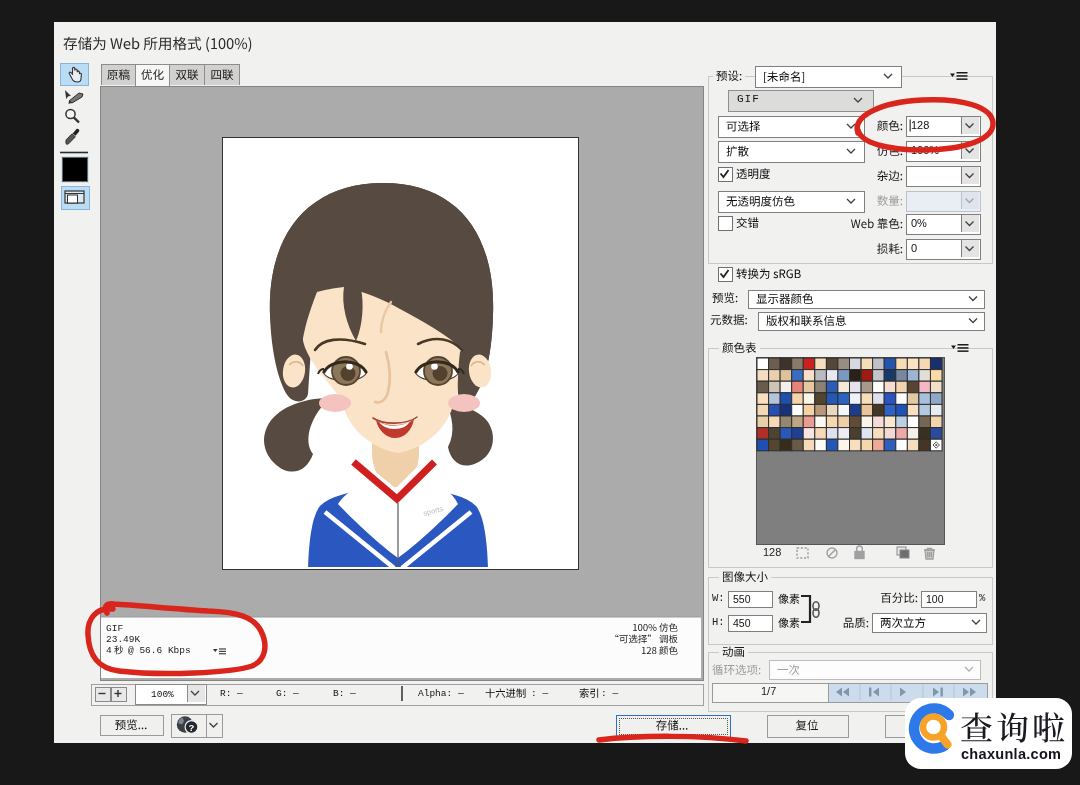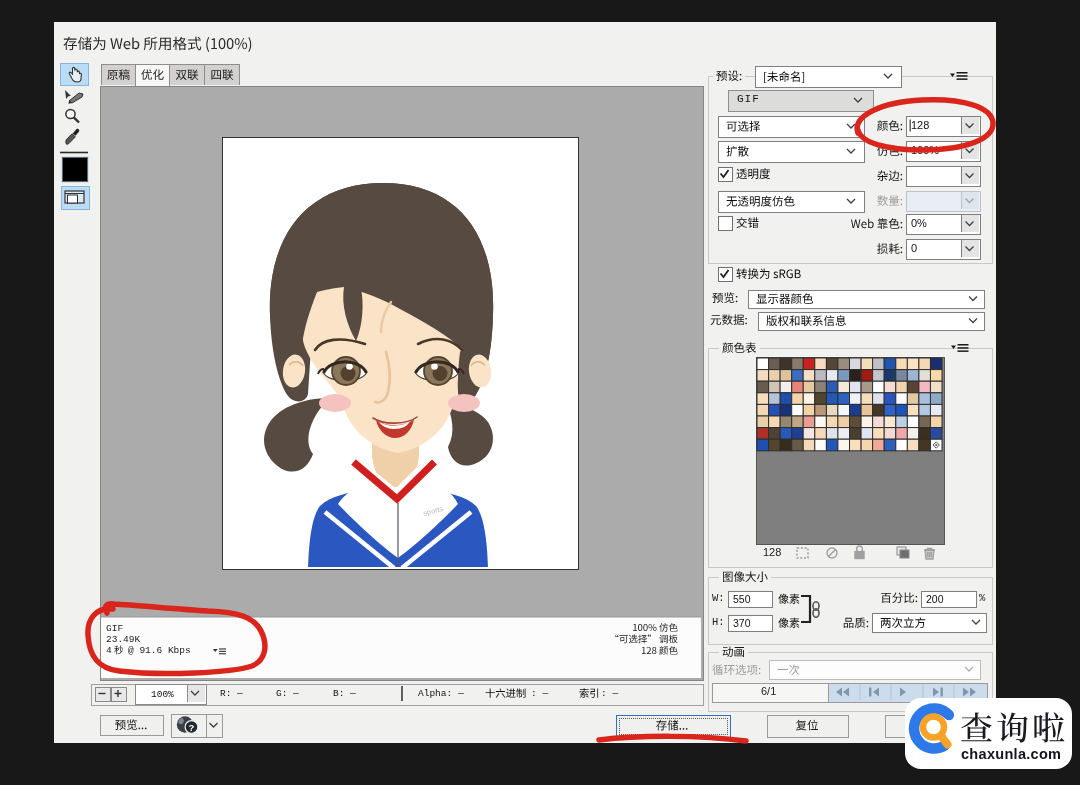--- a/index.html
+++ b/index.html
@@ -11,21 +11,21 @@
 <div style="position:absolute;left:101px;top:64px;width:33px;height:20px;background:#d2d1d0;border:1px solid #8c8c8c;border-bottom:1px solid #8c8c8c;border-bottom:none;"></div>
 <div style="position:absolute;left:135px;top:64px;width:33px;height:21px;background:#f7f7f6;border:1px solid #8c8c8c;border-bottom:none;"></div>
 <div style="position:absolute;left:169px;top:64px;width:34px;height:20px;background:#d2d1d0;border:1px solid #8c8c8c;border-bottom:1px solid #8c8c8c;border-bottom:none;"></div>
 <div style="position:absolute;left:204px;top:64px;width:34px;height:20px;background:#d2d1d0;border:1px solid #8c8c8c;border-bottom:1px solid #8c8c8c;border-bottom:none;"></div>
 <div style="position:absolute;left:100px;top:86px;width:602px;height:593px;background:#ababab;border:1px solid #858585;"></div>
 <div style="position:absolute;left:101px;top:617px;width:600px;height:61px;background:#fcfcfc;"></div>
 <div style="position:absolute;left:222px;top:137px;width:355px;height:431px;background:#fff;border:1px solid #333;"></div>
 <div style="position:absolute;left:106px;top:623px;white-space:nowrap;font:9.5px &quot;Liberation Mono&quot;,monospace;color:#222;">GIF</div>
 <div style="position:absolute;left:106px;top:634px;white-space:nowrap;font:9.5px &quot;Liberation Mono&quot;,monospace;color:#222;">23.49K</div>
 <div style="position:absolute;left:106px;top:645px;white-space:nowrap;font:9.5px &quot;Liberation Mono&quot;,monospace;color:#222;">4</div>
-<div style="position:absolute;left:128px;top:645px;white-space:nowrap;font:9.5px &quot;Liberation Mono&quot;,monospace;color:#222;">@ 91.6 Kbps</div>
+<div style="position:absolute;left:128px;top:645px;white-space:nowrap;font:9.5px &quot;Liberation Mono&quot;,monospace;color:#222;">@ 56.6 Kbps</div>
 <div style="position:absolute;left:91px;top:684px;width:611px;height:20px;border:1px solid #a0a0a0;background:#f1f1f0;"></div>
 <div style="position:absolute;left:95px;top:687px;width:14px;height:13px;background:#e8e8e8;border:1px solid #8a8a8a;"></div>
 <div style="position:absolute;left:111px;top:687px;width:14px;height:13px;background:#e8e8e8;border:1px solid #8a8a8a;"></div>
 <div style="position:absolute;left:135px;top:684px;width:70px;height:19px;background:#fff;border:1px solid #8a8a8a;"></div>
 <div style="position:absolute;left:187px;top:685px;width:17px;height:17px;background:#e6e6e6;border-left:1px solid #8a8a8a;"></div>
 <div style="position:absolute;left:151px;top:689px;white-space:nowrap;font:9.5px &quot;Liberation Mono&quot;,monospace;color:#111;">100%</div>
 <div style="position:absolute;left:220px;top:688px;white-space:nowrap;font:9.5px &quot;Liberation Mono&quot;,monospace;color:#111;">R: —</div>
 <div style="position:absolute;left:276px;top:688px;white-space:nowrap;font:9.5px &quot;Liberation Mono&quot;,monospace;color:#111;">G: —</div>
 <div style="position:absolute;left:333px;top:688px;white-space:nowrap;font:9.5px &quot;Liberation Mono&quot;,monospace;color:#111;">B: —</div>
 <div style="position:absolute;left:418px;top:688px;white-space:nowrap;font:9.5px &quot;Liberation Mono&quot;,monospace;color:#111;">Alpha: —</div>
@@ -71,30 +71,30 @@
 <div style="position:absolute;left:758px;top:312px;width:225px;height:17px;background:#fff;border:1px solid #7f7f7f;"></div>
 <div style="position:absolute;left:719px;top:341px;width:40.5px;height:13px;background:#f1f1f0;"></div>
 <div style="position:absolute;left:756px;top:357px;width:187px;height:186px;background:#7f7f7f;border:1px solid #555;"></div>
 <div style="position:absolute;left:763px;top:546px;white-space:nowrap;font:11px &quot;Liberation Sans&quot;,sans-serif;color:#222;">128</div>
 <div style="position:absolute;left:719px;top:570px;width:52.0px;height:13px;background:#f1f1f0;"></div>
 <div style="position:absolute;left:712px;top:592px;white-space:nowrap;font:10.5px &quot;Liberation Mono&quot;,monospace;color:#222;">W:</div>
 <div style="position:absolute;left:728px;top:591px;width:43px;height:15px;background:#fff;border:1px solid #7f7f7f;"></div>
 <div style="position:absolute;left:733px;top:592.5px;white-space:nowrap;font:10.5px &quot;Liberation Sans&quot;,sans-serif;color:#111;">550</div>
 <div style="position:absolute;left:712px;top:616px;white-space:nowrap;font:10.5px &quot;Liberation Mono&quot;,monospace;color:#222;">H:</div>
 <div style="position:absolute;left:728px;top:615px;width:43px;height:15px;background:#fff;border:1px solid #7f7f7f;"></div>
-<div style="position:absolute;left:733px;top:616.5px;white-space:nowrap;font:10.5px &quot;Liberation Sans&quot;,sans-serif;color:#111;">370</div>
+<div style="position:absolute;left:733px;top:616.5px;white-space:nowrap;font:10.5px &quot;Liberation Sans&quot;,sans-serif;color:#111;">450</div>
 <div style="position:absolute;left:921px;top:591px;width:54px;height:15px;background:#fff;border:1px solid #7f7f7f;"></div>
-<div style="position:absolute;left:926px;top:592.5px;white-space:nowrap;font:10.5px &quot;Liberation Sans&quot;,sans-serif;color:#111;">200</div>
+<div style="position:absolute;left:926px;top:592.5px;white-space:nowrap;font:10.5px &quot;Liberation Sans&quot;,sans-serif;color:#111;">100</div>
 <div style="position:absolute;left:979px;top:592px;white-space:nowrap;font:10.5px &quot;Liberation Mono&quot;,monospace;color:#222;">%</div>
 <div style="position:absolute;left:872px;top:613px;width:113px;height:18px;background:#fff;border:1px solid #7f7f7f;"></div>
 <div style="position:absolute;left:719px;top:645px;width:29.0px;height:13px;background:#f1f1f0;"></div>
 <div style="position:absolute;left:769px;top:660px;width:210px;height:18px;background:#fdfdfd;border:1px solid #bcbcbc;"></div>
 <div style="position:absolute;left:712px;top:683px;width:274px;height:18px;background:#f6f6f5;border:1px solid #9a9a9a;"></div>
 <div style="position:absolute;left:828px;top:683px;width:158px;height:18px;background:#ccdcec;border:1px solid #9a9a9a;"></div>
-<div style="position:absolute;left:761px;top:685px;white-space:nowrap;font:11px &quot;Liberation Sans&quot;,sans-serif;color:#222;">6/1</div>
+<div style="position:absolute;left:761px;top:685px;white-space:nowrap;font:11px &quot;Liberation Sans&quot;,sans-serif;color:#222;">1/7</div>
 <svg style="position:absolute;left:0;top:0" width="1080" height="785">
 <path d="M67.9 45.1H77V46.1H67.9ZM69.1 41.3H75.2V42.3H69.1ZM72 43.9H73.1V48.9Q73.1 49.3 72.9 49.6Q72.8 49.9 72.4 50Q72.1 50.1 71.4 50.1Q70.8 50.2 69.9 50.2Q69.8 49.9 69.7 49.6Q69.7 49.3 69.5 49.1Q70 49.1 70.5 49.1Q70.9 49.1 71.2 49.1Q71.5 49.1 71.6 49.1Q71.8 49.1 71.9 49.1Q72 49 72 48.9ZM74.9 41.3H75.1L75.4 41.3L76.1 41.8Q75.6 42.3 75 42.8Q74.4 43.3 73.8 43.8Q73.2 44.2 72.6 44.6Q72.5 44.4 72.3 44.2Q72.1 44 72 43.9Q72.5 43.6 73 43.2Q73.6 42.8 74.1 42.4Q74.6 41.9 74.9 41.6ZM63.9 38.6H76.7V39.7H63.9ZM68.6 36.7 69.8 37Q69.2 38.7 68.5 40.3Q67.7 42 66.6 43.4Q65.5 44.8 64 45.9Q64 45.7 63.9 45.5Q63.8 45.3 63.6 45.2Q63.5 45 63.4 44.9Q64.4 44.2 65.3 43.2Q66.1 42.3 66.7 41.2Q67.4 40.2 67.8 39Q68.3 37.9 68.6 36.7ZM65.8 42.7H66.8V50.1H65.8Z M86.8 36.7H87.8V41.7H86.8ZM90.5 37.2 91.5 37.5Q90.4 40.1 88.6 42.1Q86.9 44.2 84.8 45.5Q84.7 45.4 84.6 45.3Q84.4 45.1 84.3 44.9Q84.2 44.8 84.1 44.7Q85.5 43.9 86.7 42.8Q87.9 41.6 88.9 40.2Q89.8 38.8 90.5 37.2ZM84.9 38.4H89.5V39.3H84.9ZM84.5 41.2H91.6V42.2H84.5ZM86.3 46.1H90.4V46.9H86.3ZM85.8 43.7H91V50.1H90V44.6H86.8V50.1H85.8ZM86.3 48.5H90.4V49.4H86.3ZM81.8 38.1 82.6 37.6Q83.1 38 83.5 38.6Q84 39.1 84.3 39.6L83.5 40.2Q83.2 39.7 82.8 39.1Q82.3 38.5 81.8 38.1ZM81.2 41.4H83.3V42.4H81.2ZM82.7 49.6Q82.6 49.5 82.5 49.3Q82.4 49.2 82.3 49Q82.2 48.8 82.1 48.7Q82.3 48.6 82.5 48.3Q82.6 48.1 82.6 47.6V41.4H83.6V48.6Q83.6 48.6 83.5 48.7Q83.3 48.8 83.1 49Q82.9 49.1 82.8 49.3Q82.7 49.5 82.7 49.6ZM82.7 49.6 82.5 48.7 82.8 48.2 85 47Q85.1 47.2 85.1 47.4Q85.2 47.7 85.3 47.9Q84.5 48.3 84 48.6Q83.5 49 83.3 49.1Q83 49.3 82.9 49.4Q82.7 49.5 82.7 49.6ZM80.7 36.7 81.7 37Q81.3 38.2 80.8 39.4Q80.3 40.7 79.8 41.8Q79.2 42.8 78.5 43.7Q78.5 43.6 78.4 43.4Q78.3 43.2 78.2 43Q78 42.8 78 42.7Q78.5 41.9 79.1 41Q79.6 40 80 38.9Q80.4 37.8 80.7 36.7ZM79.6 40.4 80.6 39.4 80.6 39.5V50.1H79.6Z M93.4 40.2H104.7V41.3H93.4ZM104.2 40.2H105.3Q105.3 40.2 105.3 40.4Q105.3 40.5 105.3 40.6Q105.3 40.7 105.3 40.8Q105.3 43 105.2 44.5Q105.1 46.1 105 47.1Q104.9 48 104.7 48.6Q104.6 49.2 104.3 49.4Q104.1 49.7 103.8 49.8Q103.5 50 103.1 50Q102.7 50 102.1 50Q101.5 50 100.8 50Q100.8 49.7 100.7 49.4Q100.6 49.1 100.4 48.8Q101.1 48.9 101.8 48.9Q102.4 48.9 102.7 48.9Q102.9 48.9 103 48.9Q103.2 48.9 103.3 48.7Q103.5 48.5 103.6 48Q103.8 47.5 103.9 46.5Q104 45.6 104.1 44.1Q104.1 42.6 104.2 40.5ZM98.2 36.8H99.3V38.5Q99.3 39.5 99.2 40.6Q99.1 41.8 98.9 43Q98.6 44.2 98 45.4Q97.4 46.6 96.4 47.8Q95.4 49 93.9 50Q93.8 49.8 93.6 49.7Q93.5 49.5 93.3 49.4Q93.1 49.2 93 49.2Q94.5 48.2 95.4 47.1Q96.4 46 96.9 44.9Q97.5 43.8 97.8 42.6Q98 41.5 98.1 40.5Q98.2 39.4 98.2 38.5ZM94.6 37.6 95.5 37.1Q95.9 37.6 96.4 38.2Q96.9 38.8 97.1 39.3L96.1 39.8Q96 39.5 95.7 39.1Q95.5 38.7 95.2 38.3Q94.9 37.9 94.6 37.6ZM99.5 43.6 100.4 43.1Q100.8 43.6 101.2 44.1Q101.6 44.6 101.9 45.1Q102.2 45.6 102.4 45.9L101.5 46.5Q101.3 46.1 101 45.6Q100.6 45.1 100.2 44.6Q99.9 44 99.5 43.6Z M112.7 49 110.4 38.3H111.8L113 44.1Q113.1 45 113.3 45.9Q113.4 46.7 113.6 47.6H113.7Q113.8 46.7 114 45.9Q114.2 45 114.4 44.1L115.9 38.3H117.1L118.6 44.1Q118.8 45 119 45.8Q119.2 46.7 119.4 47.6H119.5Q119.6 46.7 119.8 45.9Q119.9 45 120.1 44.1L121.2 38.3H122.5L120.3 49H118.7L117 42.5Q116.9 41.9 116.8 41.3Q116.6 40.7 116.5 40.1H116.5Q116.3 40.7 116.2 41.3Q116 41.9 115.9 42.5L114.3 49Z M127.4 49.2Q126.4 49.2 125.5 48.7Q124.7 48.2 124.2 47.3Q123.6 46.3 123.6 45Q123.6 44.1 123.9 43.3Q124.2 42.5 124.7 42Q125.2 41.4 125.9 41.2Q126.5 40.9 127.2 40.9Q128.2 40.9 128.9 41.3Q129.6 41.8 130 42.6Q130.4 43.5 130.4 44.6Q130.4 44.8 130.3 45Q130.3 45.2 130.3 45.4H125Q125 46.2 125.3 46.8Q125.7 47.4 126.3 47.8Q126.8 48.1 127.6 48.1Q128.2 48.1 128.6 48Q129.1 47.8 129.6 47.5L130 48.4Q129.5 48.7 128.9 49Q128.3 49.2 127.4 49.2ZM124.9 44.4H129.2Q129.2 43.2 128.7 42.6Q128.2 41.9 127.2 41.9Q126.7 41.9 126.2 42.2Q125.7 42.5 125.4 43.1Q125 43.6 124.9 44.4Z M135.8 49.2Q135.3 49.2 134.7 48.9Q134.1 48.7 133.6 48.2H133.5L133.4 49H132.3V37.4H133.7V40.6L133.6 42Q134.1 41.5 134.8 41.2Q135.4 40.9 136.1 40.9Q137.1 40.9 137.8 41.4Q138.5 41.9 138.9 42.8Q139.3 43.7 139.3 44.9Q139.3 46.3 138.8 47.2Q138.3 48.2 137.5 48.7Q136.7 49.2 135.8 49.2ZM135.6 48.1Q136.2 48.1 136.8 47.7Q137.3 47.3 137.6 46.6Q137.9 45.9 137.9 44.9Q137.9 44 137.7 43.4Q137.4 42.7 137 42.4Q136.5 42 135.8 42Q135.3 42 134.7 42.3Q134.2 42.5 133.7 43.1V47.3Q134.2 47.7 134.7 47.9Q135.2 48.1 135.6 48.1Z M151.5 41.7H157.3V42.7H151.5ZM154.5 42.4H155.5V50.1H154.5ZM144.7 38.2H145.8V43.3Q145.8 44.1 145.7 45Q145.7 45.9 145.6 46.8Q145.5 47.7 145.2 48.6Q145 49.5 144.6 50.2Q144.5 50.1 144.3 49.9Q144.2 49.8 144 49.7Q143.8 49.6 143.7 49.5Q144.2 48.6 144.4 47.5Q144.6 46.4 144.6 45.3Q144.7 44.2 144.7 43.3ZM156.2 36.9 157 37.8Q156.3 38.1 155.3 38.4Q154.4 38.6 153.4 38.8Q152.3 39 151.4 39.1Q151.4 38.9 151.3 38.7Q151.2 38.4 151.1 38.2Q152 38.1 153 37.9Q153.9 37.7 154.8 37.4Q155.6 37.2 156.2 36.9ZM145.3 40.4H149.7V44.7H145.3V43.7H148.7V41.4H145.3ZM149.7 37 150.4 38Q149.7 38.3 148.8 38.5Q147.9 38.7 146.9 38.8Q145.9 39 145 39.1Q145 38.9 144.9 38.6Q144.8 38.4 144.7 38.2Q145.6 38.1 146.5 37.9Q147.5 37.7 148.3 37.5Q149.1 37.3 149.7 37ZM151.1 38.2H152.2V43.1Q152.2 43.9 152.1 44.8Q152 45.8 151.8 46.7Q151.6 47.7 151.2 48.6Q150.7 49.5 150 50.2Q149.9 50.1 149.8 49.9Q149.6 49.8 149.5 49.7Q149.3 49.5 149.2 49.5Q149.8 48.8 150.2 48Q150.6 47.2 150.8 46.4Q151 45.5 151 44.7Q151.1 43.8 151.1 43.1Z M160.7 37.8H170.2V38.8H160.7ZM160.7 41.2H170.2V42.2H160.7ZM160.6 44.7H170.2V45.7H160.6ZM160.1 37.8H161.2V43.1Q161.2 43.9 161.1 44.8Q161 45.8 160.8 46.8Q160.6 47.7 160.2 48.6Q159.8 49.5 159.2 50.2Q159.1 50.1 159 50Q158.8 49.8 158.6 49.7Q158.5 49.6 158.3 49.5Q158.9 48.8 159.3 48Q159.7 47.2 159.8 46.4Q160 45.5 160.1 44.7Q160.1 43.8 160.1 43.1ZM169.7 37.8H170.8V48.7Q170.8 49.2 170.7 49.5Q170.5 49.8 170.2 49.9Q169.8 50 169.1 50.1Q168.5 50.1 167.4 50.1Q167.4 49.9 167.3 49.6Q167.2 49.2 167.1 49Q167.6 49 168 49.1Q168.5 49.1 168.9 49Q169.2 49 169.4 49Q169.6 49 169.6 49Q169.7 48.9 169.7 48.7ZM164.7 38.2H165.8V50H164.7Z M180.5 38.3H184.7V39.3H180.5ZM179.2 44.8H185.4V50.1H184.3V45.8H180.2V50.2H179.2ZM179.7 48.6H184.9V49.5H179.7ZM181 36.7 182 37Q181.6 38 181.1 38.9Q180.6 39.8 179.9 40.6Q179.3 41.3 178.6 41.9Q178.5 41.8 178.4 41.7Q178.2 41.6 178.1 41.4Q177.9 41.3 177.8 41.2Q178.8 40.4 179.6 39.2Q180.5 38 181 36.7ZM184.4 38.3H184.6L184.8 38.3L185.4 38.6Q185 39.9 184.2 41.1Q183.4 42.2 182.5 43.1Q181.5 43.9 180.4 44.6Q179.2 45.2 178.1 45.6Q178 45.4 177.8 45.2Q177.6 44.9 177.4 44.8Q178.5 44.4 179.6 43.8Q180.7 43.2 181.6 42.4Q182.5 41.6 183.3 40.6Q184 39.7 184.4 38.5ZM180.5 39.1Q180.9 40.1 181.8 41.1Q182.6 42.2 183.9 43.1Q185.1 43.9 186.7 44.4Q186.6 44.5 186.5 44.7Q186.4 44.8 186.2 45Q186.1 45.2 186.1 45.3Q184.4 44.7 183.2 43.8Q181.9 42.9 181 41.8Q180.2 40.7 179.7 39.6ZM173.2 39.9H178.4V40.9H173.2ZM175.4 36.7H176.5V50.1H175.4ZM175.4 40.5 176.1 40.7Q175.9 41.6 175.6 42.6Q175.3 43.5 175 44.4Q174.6 45.3 174.3 46.1Q173.9 46.9 173.5 47.4Q173.4 47.2 173.2 46.9Q173 46.6 172.9 46.4Q173.3 46 173.6 45.3Q174 44.6 174.4 43.8Q174.7 43 175 42.1Q175.2 41.3 175.4 40.5ZM176.4 41.5Q176.5 41.6 176.8 41.9Q177.1 42.3 177.4 42.6Q177.7 43 178 43.3Q178.2 43.7 178.3 43.8L177.7 44.6Q177.5 44.4 177.3 44Q177.1 43.7 176.8 43.3Q176.5 42.9 176.3 42.5Q176 42.2 175.8 42Z M197.4 37.5 198.2 36.8Q198.5 37.1 198.9 37.4Q199.4 37.7 199.7 38Q200.1 38.3 200.3 38.6L199.5 39.3Q199.3 39 199 38.7Q198.6 38.4 198.2 38Q197.8 37.7 197.4 37.5ZM187.9 39.5H200.9V40.5H187.9ZM188.4 42.7H194.8V43.8H188.4ZM191 43.3H192.1V48.5H191ZM187.9 48.6Q188.8 48.5 190 48.2Q191.2 48 192.5 47.7Q193.9 47.4 195.2 47.1L195.3 48.1Q194.1 48.4 192.8 48.7Q191.5 49 190.4 49.3Q189.2 49.5 188.3 49.7ZM195.3 36.8H196.5Q196.5 38.8 196.6 40.7Q196.8 42.5 197 44Q197.3 45.6 197.7 46.7Q198.1 47.8 198.5 48.4Q199 49.1 199.6 49.1Q199.9 49.1 200 48.4Q200.2 47.7 200.2 46.3Q200.4 46.5 200.7 46.6Q201 46.8 201.2 46.9Q201.1 48.2 200.9 48.9Q200.7 49.6 200.4 49.9Q200 50.2 199.5 50.2Q198.7 50.2 198.1 49.7Q197.6 49.2 197.1 48.3Q196.7 47.4 196.3 46.1Q196 44.9 195.8 43.4Q195.6 41.9 195.4 40.2Q195.3 38.6 195.3 36.8Z M208.4 51.9Q207.4 50.2 206.9 48.4Q206.3 46.6 206.3 44.5Q206.3 42.3 206.9 40.5Q207.4 38.7 208.4 37.1L209.3 37.4Q208.3 39 207.9 40.8Q207.4 42.6 207.4 44.5Q207.4 46.3 207.9 48.1Q208.3 49.9 209.3 51.5Z M211.2 49V47.9H213.6V39.9H211.6V39.1Q212.4 38.9 212.9 38.7Q213.4 38.6 213.9 38.3H214.9V47.9H217V49Z M222 49.2Q221 49.2 220.3 48.6Q219.5 48 219.1 46.7Q218.7 45.5 218.7 43.6Q218.7 41.7 219.1 40.5Q219.5 39.3 220.3 38.7Q221 38.1 222 38.1Q223.1 38.1 223.8 38.7Q224.5 39.3 225 40.5Q225.4 41.7 225.4 43.6Q225.4 45.5 225 46.7Q224.5 48 223.8 48.6Q223.1 49.2 222 49.2ZM222 48.1Q222.6 48.1 223.1 47.6Q223.6 47.2 223.8 46.2Q224.1 45.2 224.1 43.6Q224.1 42 223.8 41.1Q223.6 40.1 223.1 39.6Q222.6 39.2 222 39.2Q221.4 39.2 221 39.6Q220.5 40.1 220.2 41.1Q220 42 220 43.6Q220 45.2 220.2 46.2Q220.5 47.2 221 47.6Q221.4 48.1 222 48.1Z M230.1 49.2Q229.1 49.2 228.4 48.6Q227.6 48 227.2 46.7Q226.8 45.5 226.8 43.6Q226.8 41.7 227.2 40.5Q227.6 39.3 228.4 38.7Q229.1 38.1 230.1 38.1Q231.2 38.1 231.9 38.7Q232.6 39.3 233.1 40.5Q233.5 41.7 233.5 43.6Q233.5 45.5 233.1 46.7Q232.6 48 231.9 48.6Q231.2 49.2 230.1 49.2ZM230.1 48.1Q230.8 48.1 231.2 47.6Q231.7 47.2 231.9 46.2Q232.2 45.2 232.2 43.6Q232.2 42 231.9 41.1Q231.7 40.1 231.2 39.6Q230.8 39.2 230.1 39.2Q229.5 39.2 229.1 39.6Q228.6 40.1 228.4 41.1Q228.1 42 228.1 43.6Q228.1 45.2 228.4 46.2Q228.6 47.2 229.1 47.6Q229.5 48.1 230.1 48.1Z M237.2 44.8Q236.5 44.8 235.9 44.4Q235.4 44.1 235.1 43.3Q234.8 42.5 234.8 41.5Q234.8 40.4 235.1 39.6Q235.4 38.9 235.9 38.5Q236.5 38.1 237.2 38.1Q237.9 38.1 238.5 38.5Q239 38.9 239.3 39.6Q239.6 40.4 239.6 41.5Q239.6 42.5 239.3 43.3Q239 44.1 238.5 44.4Q237.9 44.8 237.2 44.8ZM237.2 44Q237.8 44 238.2 43.4Q238.6 42.7 238.6 41.5Q238.6 40.2 238.2 39.5Q237.8 38.9 237.2 38.9Q236.5 38.9 236.2 39.5Q235.8 40.2 235.8 41.5Q235.8 42.7 236.2 43.4Q236.5 44 237.2 44ZM237.5 49.2 243.4 38.1H244.3L238.4 49.2ZM244.6 49.2Q243.9 49.2 243.4 48.8Q242.8 48.4 242.5 47.6Q242.2 46.9 242.2 45.8Q242.2 44.7 242.5 44Q242.8 43.2 243.4 42.8Q243.9 42.4 244.6 42.4Q245.4 42.4 245.9 42.8Q246.5 43.2 246.8 44Q247.1 44.7 247.1 45.8Q247.1 46.9 246.8 47.6Q246.5 48.4 245.9 48.8Q245.4 49.2 244.6 49.2ZM244.6 48.4Q245.3 48.4 245.7 47.7Q246.1 47.1 246.1 45.8Q246.1 44.5 245.7 43.9Q245.3 43.3 244.6 43.3Q244 43.3 243.6 43.9Q243.2 44.5 243.2 45.8Q243.2 47.1 243.6 47.7Q244 48.4 244.6 48.4Z M249.1 51.9 248.3 51.5Q249.2 49.9 249.7 48.1Q250.1 46.3 250.1 44.5Q250.1 42.6 249.7 40.8Q249.2 39 248.3 37.4L249.1 37.1Q250.1 38.7 250.7 40.5Q251.2 42.3 251.2 44.5Q251.2 46.6 250.7 48.4Q250.1 50.2 249.1 51.9Z" fill="#2b2b2b"></path>
 <line x1="60" y1="152.5" x2="88" y2="152.5" stroke="#2a2a2a" stroke-width="1.6"></line>
 <g transform="translate(66,66)" fill="#e9eef2" stroke="#333" stroke-width="1.1">
         <path d="M 3.5,8 C 2.5,6.5 3.8,5.5 5,6.6 l 1.5,1.5 0,-5.5 c 0,-1.6 2.2,-1.6 2.2,0 l 0.2,2 c 0,-2 2.2,-2 2.2,-0.2 l 0.2,1.8 c 0.3,-1.6 2.1,-1.4 2.1,0.2 l 0.1,1.6 c 0.5,-1.2 2,-0.9 1.9,0.5 l -0.4,4.5 c -0.2,2 -1.8,3 -3.8,3 -2.5,0 -3.4,-0.6 -4.6,-2.2 z"></path>
       </g>
 <g transform="translate(63,89)">
         <path d="M 2,1 L 8,7 L 5.2,7.2 L 3.2,10 Z" fill="#333"></path>
         <path d="M 6,12 L 16,4 L 20,5 L 19,8 L 9,14 Z" fill="#777" stroke="#222" stroke-width="0.9"></path>
         <path d="M 6,12 l 3,2 -3.5,0.8 z" fill="#222"></path>

